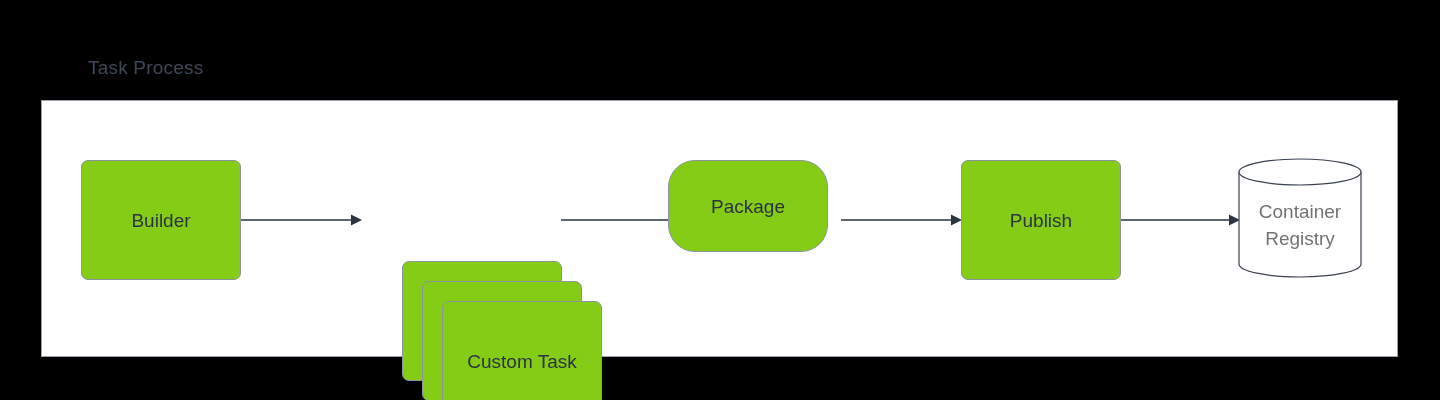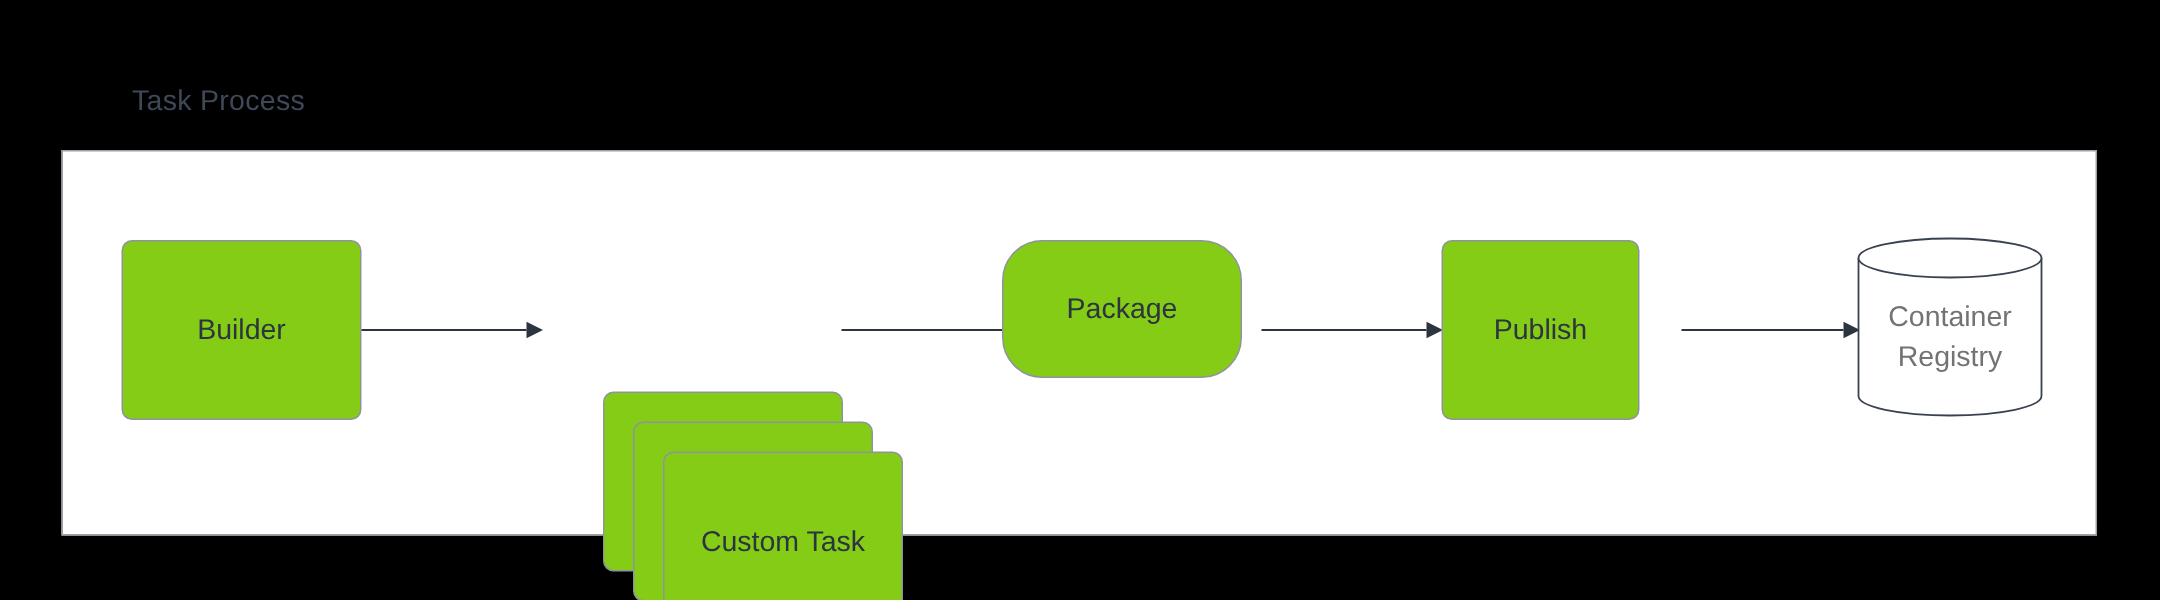--- a/index.html
+++ b/index.html
@@ -146,21 +146,21 @@
       <span class="node-label">Package</span>
     </div>
 
     <div class="connector" style="left:799px; top:112px; width:122px; height:14px;">
       <svg class="conn-svg" width="122" height="14" viewBox="0 0 122 14">
         <line x1="0" y1="7" x2="110" y2="7" stroke="#2c3440" stroke-width="1.4"></line>
         <polygon points="110,1.5 121,7 110,12.5" fill="#2c3440"></polygon>
       </svg>
     </div>
 
-    <div class="node" style="left:919px; top:59px; width:132px; height:120px;">
+    <div class="node" style="left:919px; top:59px; width:160px; height:120px;">
       <span class="node-label">Publish</span>
     </div>
 
     <div class="connector" style="left:1079px; top:112px; width:120px; height:14px;">
       <svg class="conn-svg" width="120" height="14" viewBox="0 0 120 14">
         <line x1="0" y1="7" x2="108" y2="7" stroke="#2c3440" stroke-width="1.4"></line>
         <polygon points="108,1.5 119,7 108,12.5" fill="#2c3440"></polygon>
       </svg>
     </div>
 

